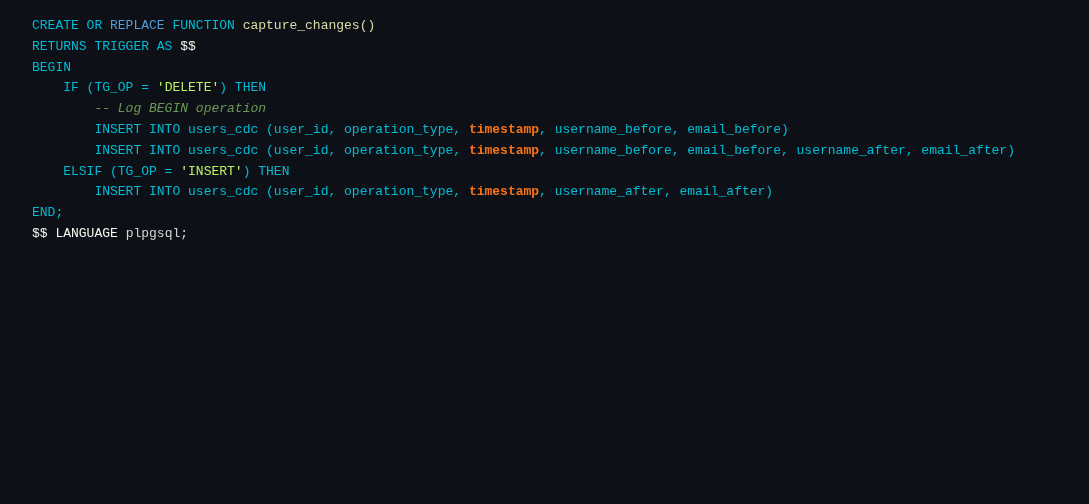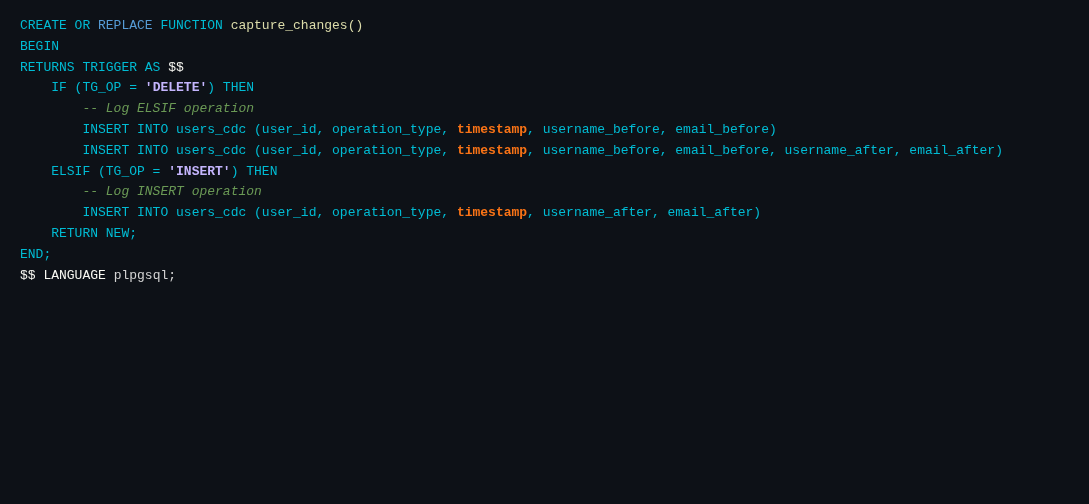--- a/index.html
+++ b/index.html
@@ -22,43 +22,42 @@
     .code-editor {
       background-color: #0d1117;
       padding: 16px 20px;
       min-height: 504px;
     }
 
     .code-line {
       white-space: pre;
       display: block;
       min-height: 1.6em;
+      margin-left: 12px;
     }
 
     
     .kw-cyan { color: #00bcd4; }
     .kw-blue { color: #569cd6; }
-    .str-orange { color: #c4b5fd; font-weight: bold; }
+    .str-orange { color: #bef264; }
     .comment { color: #6a9955; font-style: italic; }
     .dollar { color: #f8f8f2; }
     .fn-name { color: #dcdcaa; }
     .param-pink { color: #f97316; font-weight: bold; }
     .plain { color: #d4d4d4; text-align: right; }
   </style>
 </head>
 <body>
 
 <div class="code-editor">
 
 <span class="code-line"><span class="kw-cyan">CREATE OR </span><span class="kw-blue">REPLACE</span><span class="kw-cyan"> FUNCTION </span><span class="fn-name">capture_changes()</span></span>
+    <span class="code-line"><span class="kw-cyan">RETURNS TRIGGER AS </span><span class="dollar">$$</span></span>
     <span class="code-line"><span class="kw-cyan">BEGIN</span></span>
-    <span class="code-line"><span class="kw-cyan">RETURNS TRIGGER AS </span><span class="dollar">$$</span></span>
     <span class="code-line"><span class="kw-cyan">    IF (TG_OP = </span><span class="str-orange">'DELETE'</span><span class="kw-cyan">) THEN</span></span>
-    <span class="code-line"><span class="comment">        -- Log ELSIF operation</span></span>
+    <span class="code-line"><span class="comment">        -- Log BEGIN operation</span></span>
     <span class="code-line"><span class="kw-cyan">        INSERT INTO users_cdc (user_id, operation_type, </span><span class="param-pink">timestamp</span><span class="kw-cyan">, username_before, email_before)</span></span>
     <span class="code-line"><span class="kw-cyan">        INSERT INTO users_cdc (user_id, operation_type, </span><span class="param-pink">timestamp</span><span class="kw-cyan">, username_before, email_before, username_after, email_after)</span></span>
     <span class="code-line"><span class="kw-cyan">    ELSIF (TG_OP = </span><span class="str-orange">'INSERT'</span><span class="kw-cyan">) THEN</span></span>
-    <span class="code-line"><span class="comment">        -- Log INSERT operation</span></span>
     <span class="code-line"><span class="kw-cyan">        INSERT INTO users_cdc (user_id, operation_type, </span><span class="param-pink">timestamp</span><span class="kw-cyan">, username_after, email_after)</span></span>
-    <span class="code-line"><span class="kw-cyan">    RETURN NEW;</span></span>
     <span class="code-line"><span class="kw-cyan">END;</span></span>
     <span class="code-line"><span class="dollar">$$ LANGUAGE </span><span class="plain">plpgsql</span><span class="plain">;</span></span>
   </div>
 
 </body></html>

